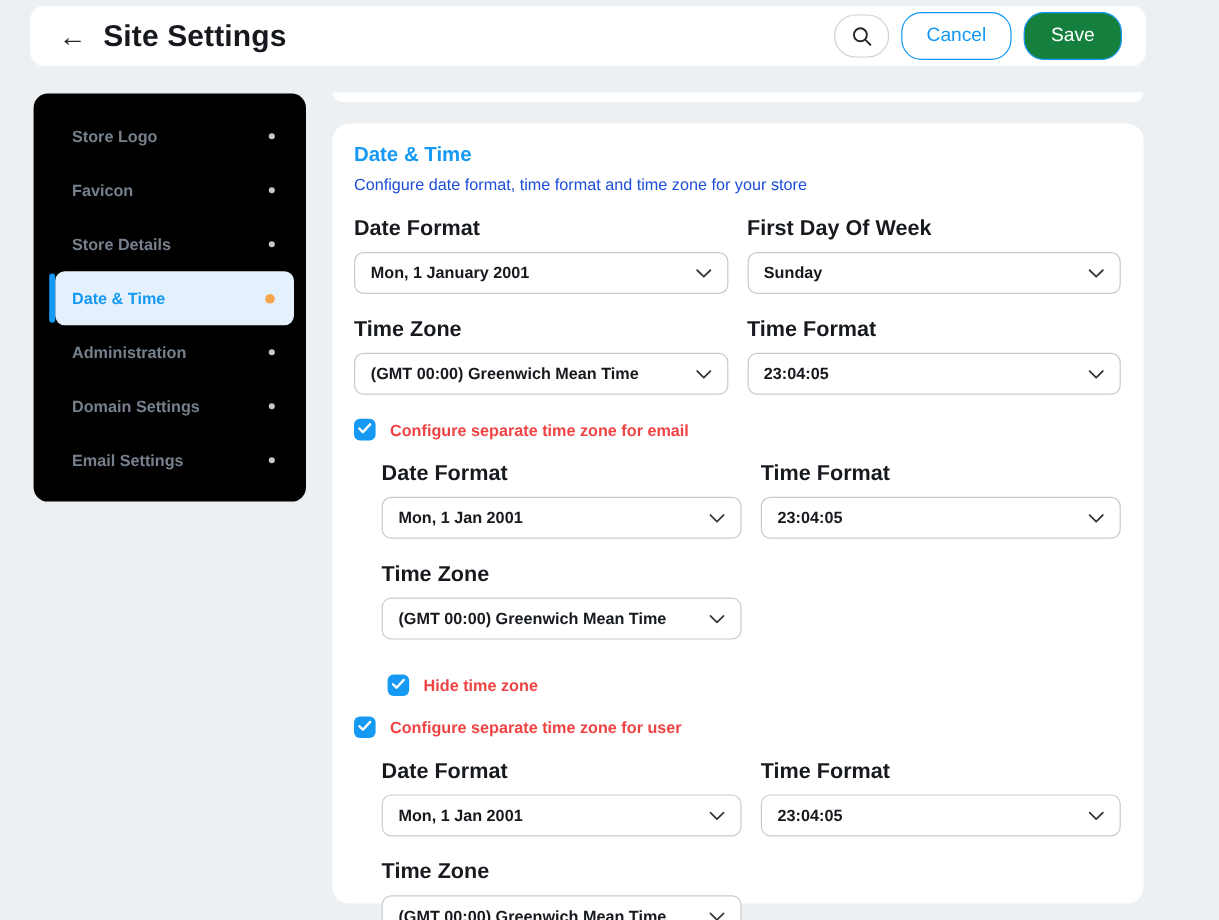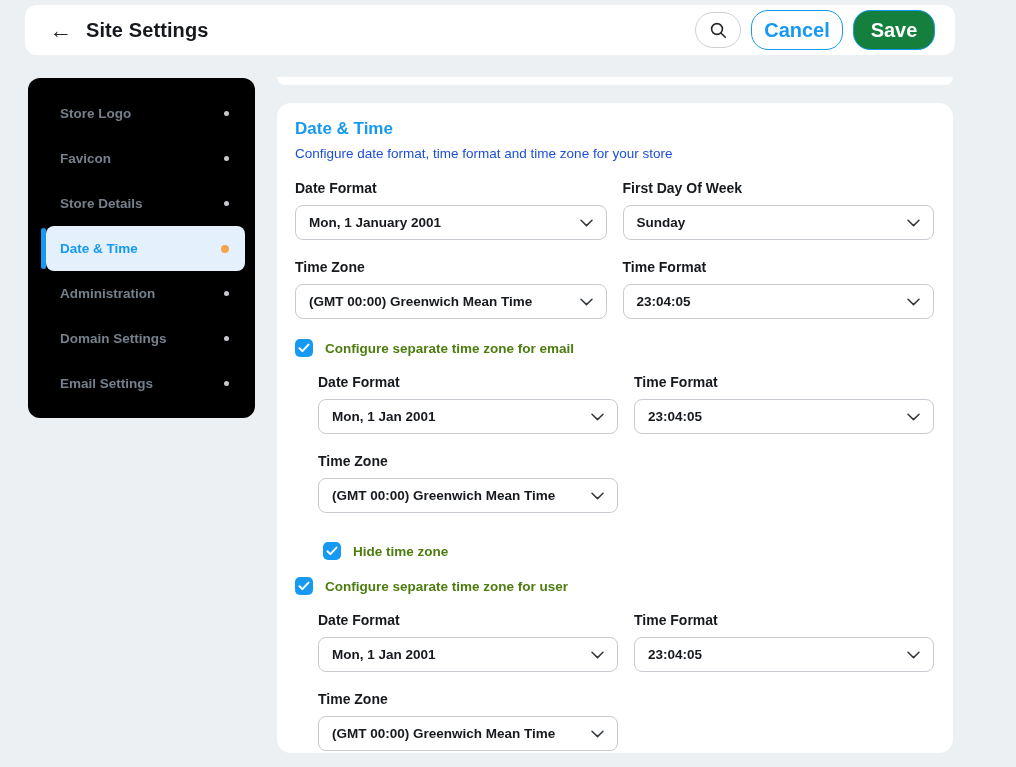--- a/index.html
+++ b/index.html
@@ -18,28 +18,28 @@
     width: 930px; height: 50px;
     background: #ffffff; border-radius: 12px;
     display: flex; align-items: center;
     padding: 0 20px 0 22px;
   }
   .back-btn {
     background: none; border: none; cursor: pointer;
     font-size: 23px; line-height: 1; color: #23262a;
     padding: 0 2px; margin-right: 12px;
   }
-  .page-title { font-size: 20px; font-weight: 700; color: #15181c; letter-spacing: .1px; }
+  .page-title { font-size: 25px; font-weight: 700; color: #15181c; letter-spacing: .1px; }
   .topbar-right { margin-left: auto; display: flex; align-items: center; gap: 10px; }
   .search-btn {
     width: 46px; height: 36px; border-radius: 18px;
     border: 1px solid #ccd0d4; background: #fff; cursor: pointer;
     display: flex; align-items: center; justify-content: center;
   }
-  .btn { height: 40px; border-radius: 17px; font-size: 20px; font-weight: 700;
+  .btn { height: 40px; border-radius: 17px; font-size: 16px; font-weight: 400;
          cursor: pointer; font-family: "Liberation Sans", sans-serif; }
   .btn-cancel { width: 92px; background: #fff; border: 1.5px solid #1699f2; color: #1699f2; }
   .btn-save   { width: 82px; background: #15803d; border: 1.5px solid #1699f2; color: #fff; }
 
   
   .sidebar {
     position: absolute; left: 28px; top: 78px;
     width: 227px; height: 340px;
     background: #000000; border-radius: 12px;
     padding: 13px 0; overflow: hidden;
@@ -72,36 +72,36 @@
     position: absolute; left: 277px; top: 103px;
     width: 676px; height: 650px;
     background: #fff; border-radius: 14px;
     padding: 16px 19px 0 18px;
   }
   .section-title { font-size: 17px; font-weight: 700; color: #1699f2; margin-bottom: 7px; }
   .section-sub { font-size: 13.5px; color: #1d4ed8; margin-bottom: 19px; }
 
   .grid2 { display: grid; grid-template-columns: 1fr 1fr; column-gap: 16px; }
   .field { margin-bottom: 19px; }
-  .field-label { display: block; font-size: 14px; font-weight: 700; color: #16191d; margin-bottom: 9px; }
+  .field-label { display: block; font-size: 18px; font-weight: 700; color: #16191d; margin-bottom: 9px; }
   .selectbox {
     height: 35px; border: 1px solid #c7cbcf; border-radius: 8px; background: #fff;
     display: flex; align-items: center; justify-content: space-between;
     padding: 16px 13px; cursor: pointer;
   }
   .selectbox .sel-value { font-size: 13.5px; font-weight: 600; color: #16191d; white-space: nowrap; }
   .chev { display: flex; align-items: center; }
 
   .checkbox-row { display: flex; align-items: center; gap: 12px; margin-bottom: 17px; margin-top: 10px; }
   .checkbox {
     width: 18px; height: 18px; border-radius: 5px; background: #1699f2;
     display: flex; align-items: center; justify-content: center;
     cursor: pointer; flex: 0 0 auto;
   }
-  .checkbox-label { font-size: 13.5px; font-weight: 600; color: #4d7c0f; }
+  .checkbox-label { font-size: 13.5px; font-weight: 600; color: #ef4444; }
   .nested { margin-left: 23px; }
   .nested .checkbox-row.sub-indent { margin-left: 5px; }
   .mt-sep { margin-top: 1px; }
 </style>
 </head>
 <body>
 
 <div class="topbar">
   <button class="back-btn">←</button>
   <div class="page-title">Site Settings</div>

